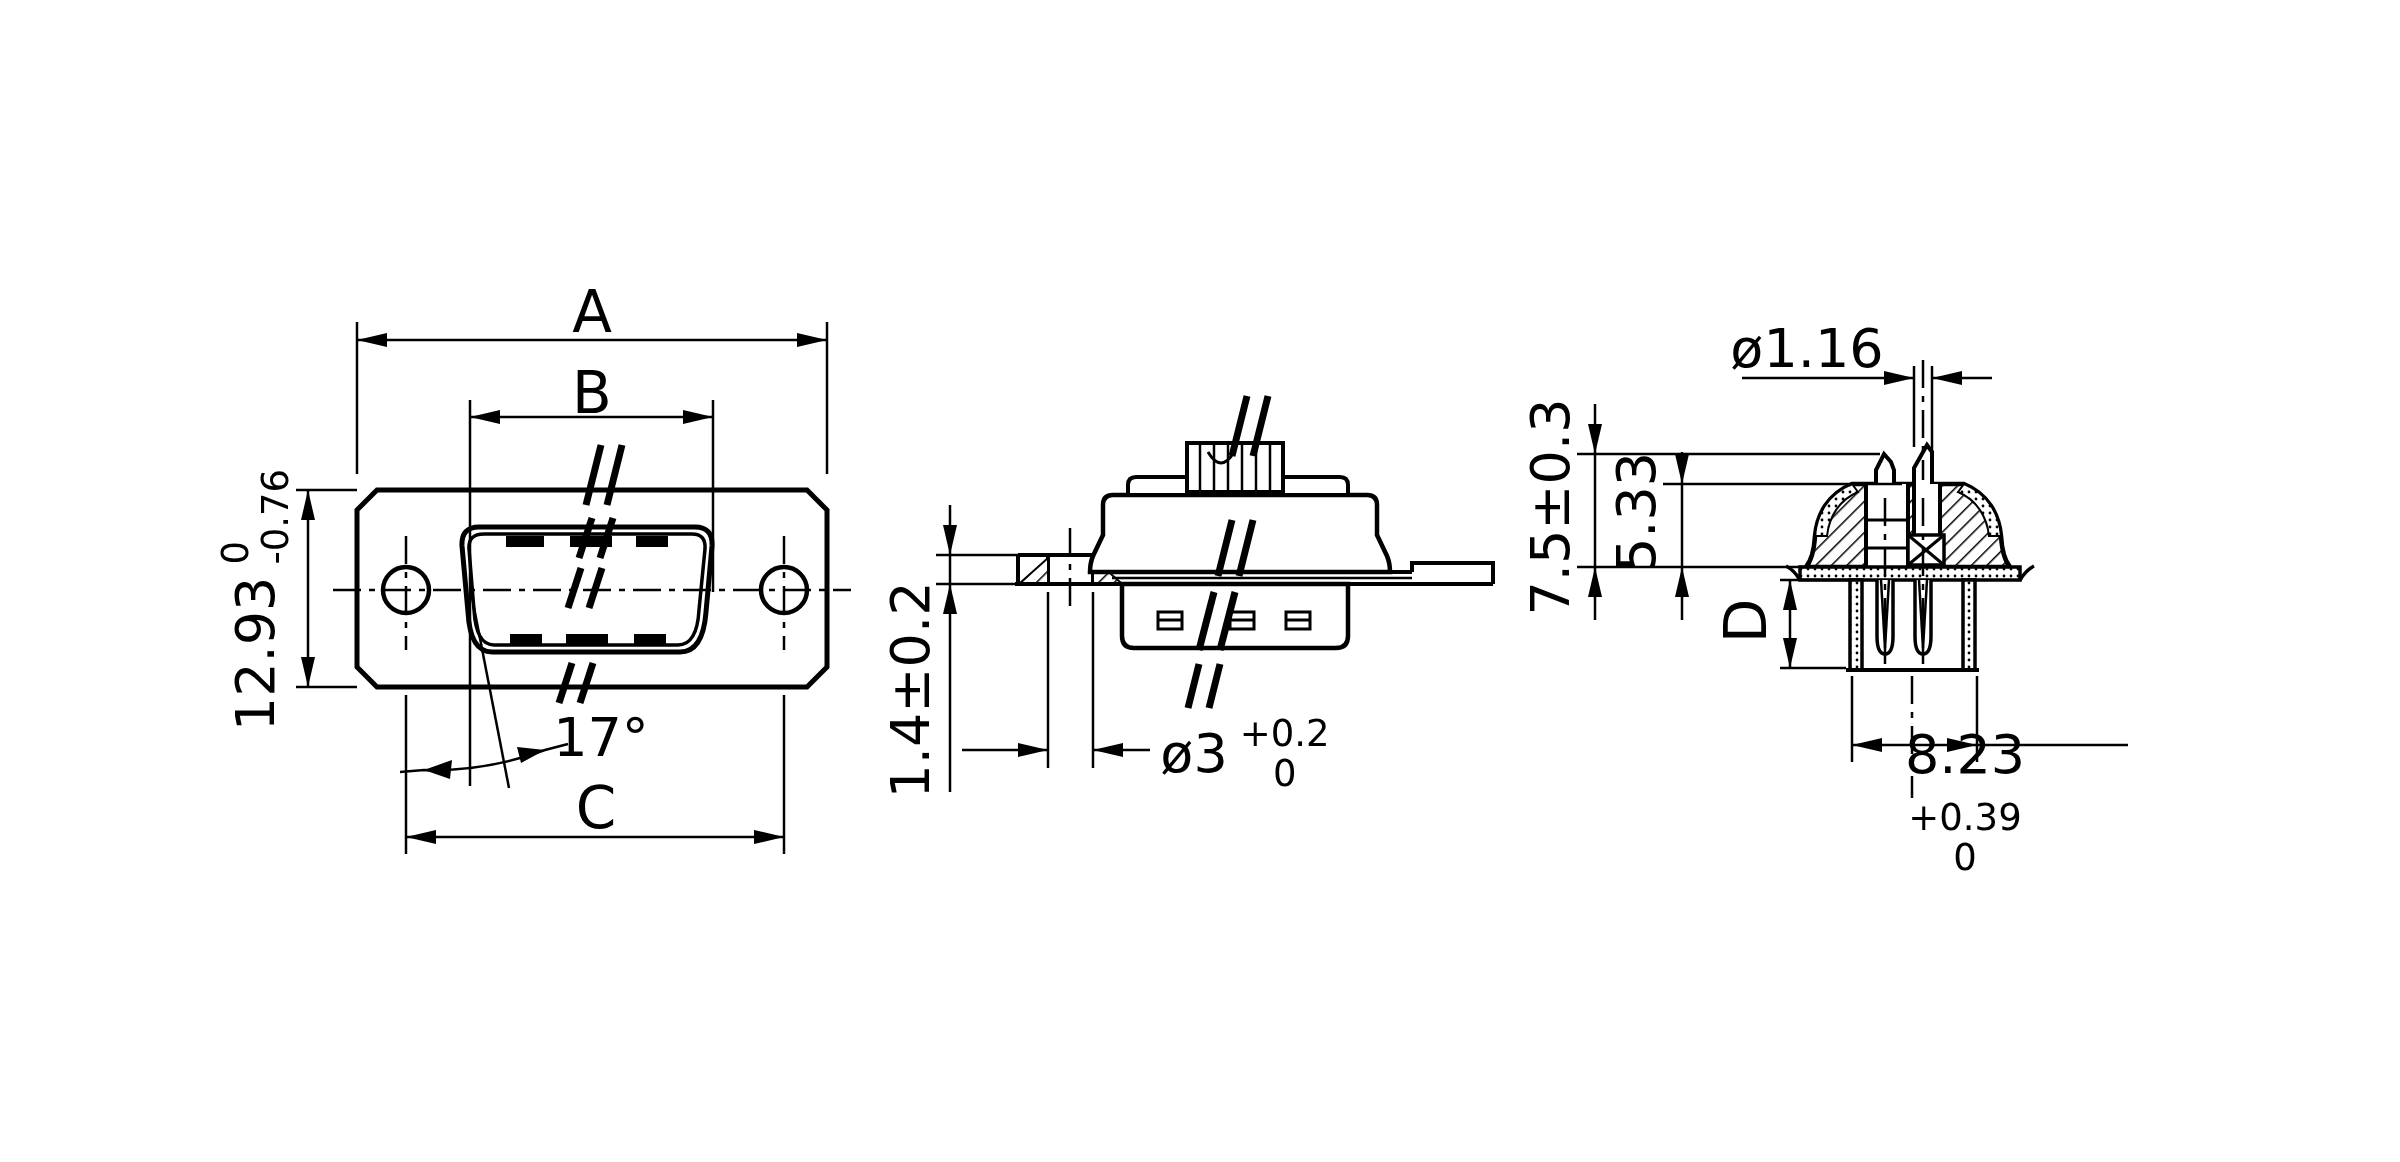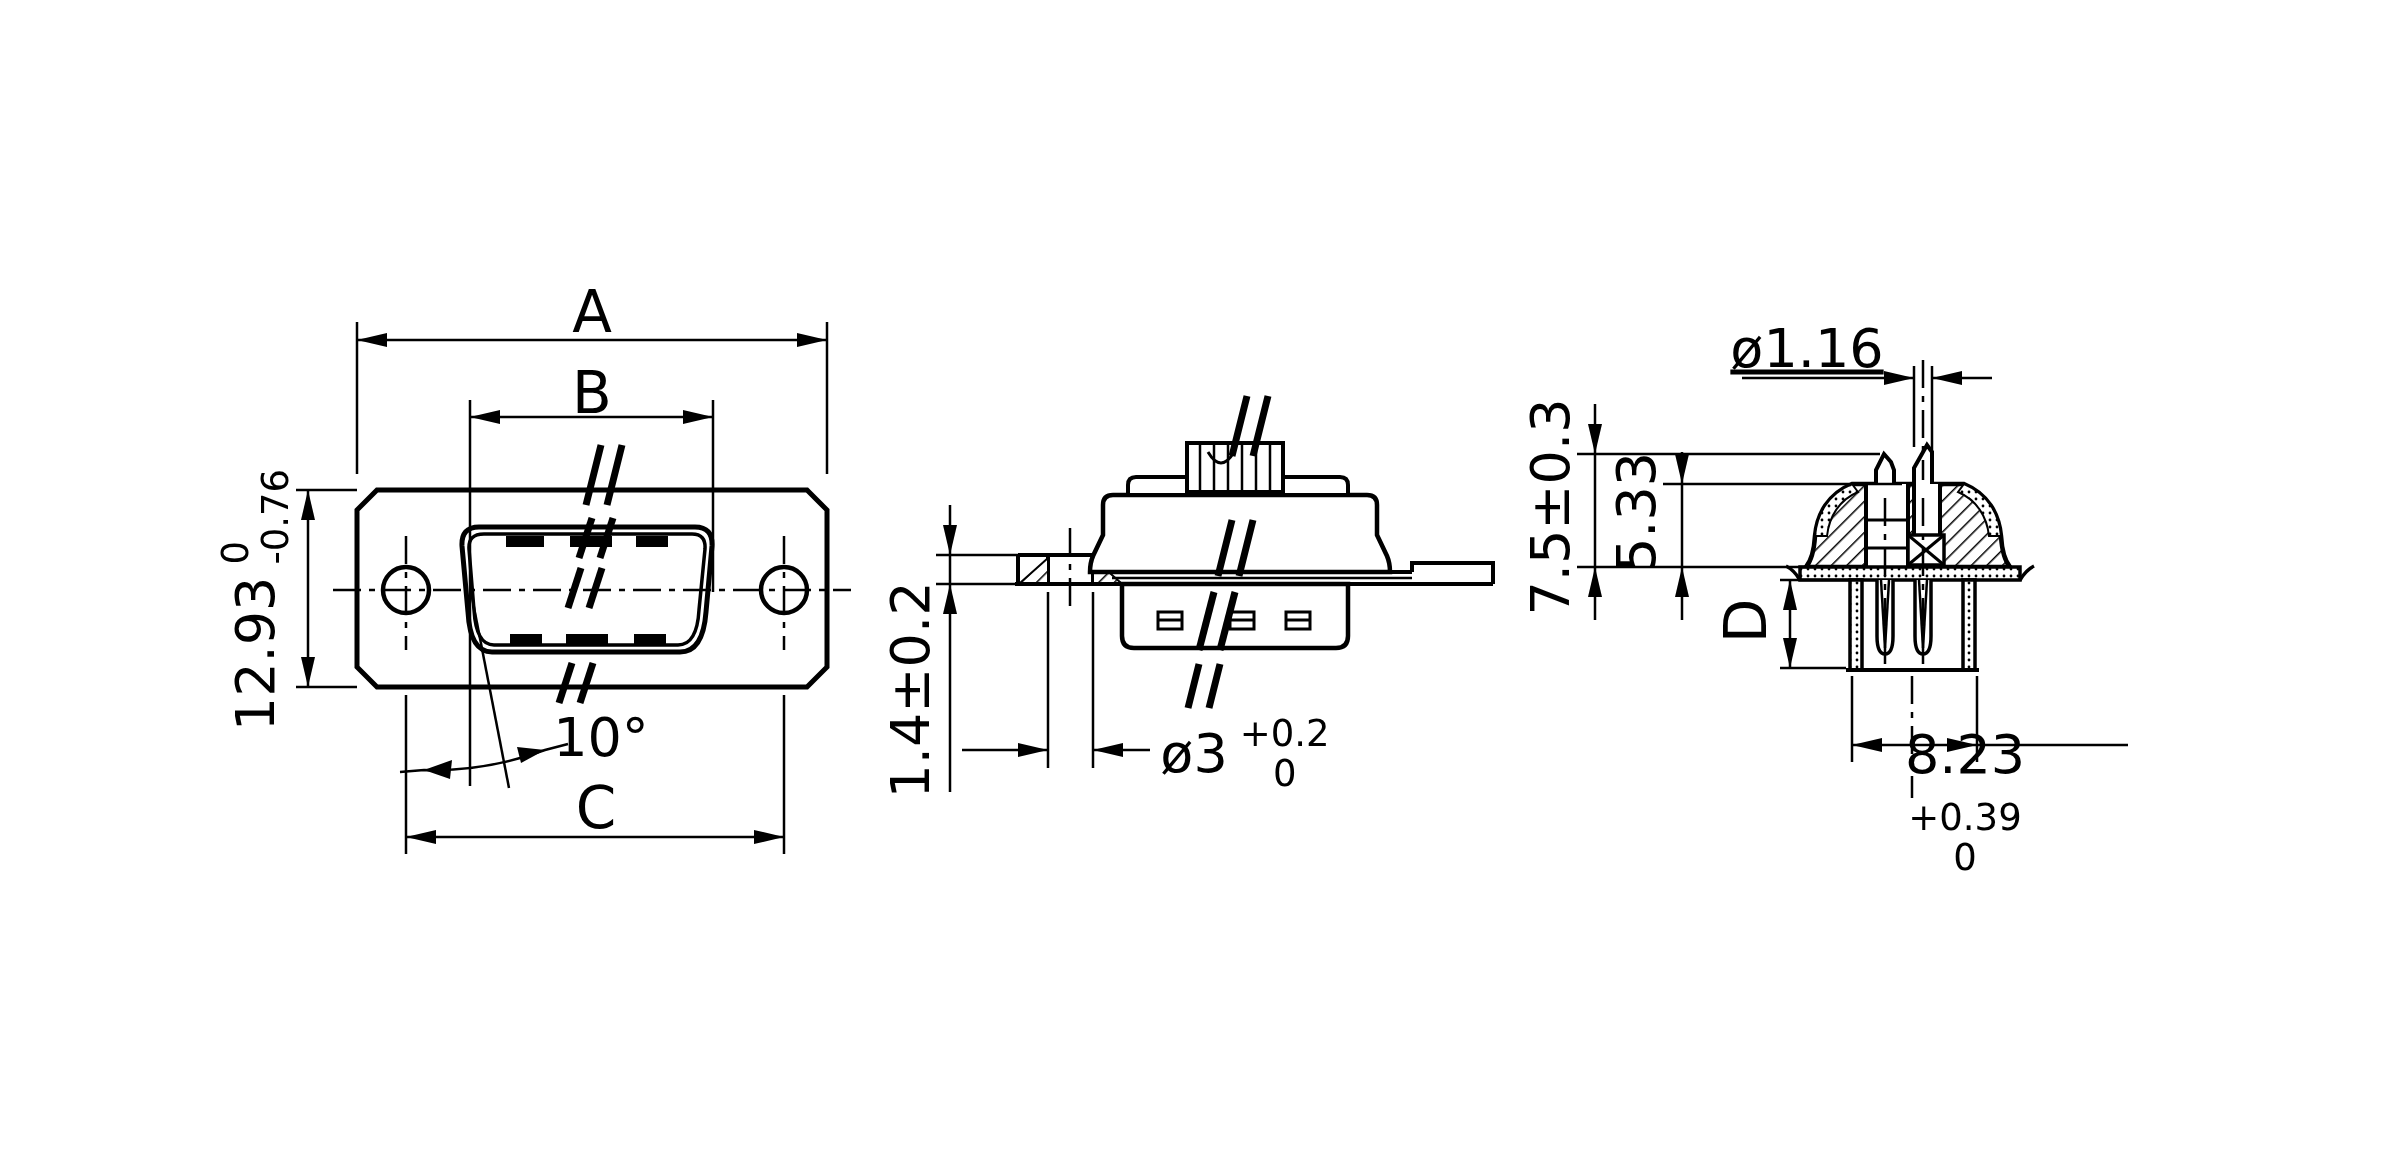--- a/index.html
+++ b/index.html
@@ -298,33 +298,33 @@
   <div class="dim letter" style="left:596px;top:808px;">C</div>
 
   <div class="dim rot" style="left:256px;top:600px;">
     <span>12.93</span>
     <span class="tolstack">
       <span>0</span>
       <span>-0.76</span>
     </span>
   </div>
 
-  <div class="dim" style="left:601px;top:737px;">10°</div>
+  <div class="dim" style="left:601px;top:737px;">17°</div>
 
   <div class="dim rot" style="left:910px;top:690px;">1.4±0.2</div>
 
   <div class="dim" style="left:1245px;top:722px;margin-top:32px;">
     <span>ø3</span>
     <span class="tolstack center">
       <span>+0.2</span>
       <span>0</span>
     </span>
   </div>
 
-  <div class="dim" style="left:1807px;top:348px;text-decoration:underline;">ø1.16</div>
+  <div class="dim" style="left:1807px;top:348px;">ø1.16</div>
 
   <div class="dim rot" style="left:1550px;top:507px;">7.5±0.3</div>
 
   <div class="dim rot" style="left:1636px;top:512px;">5.33</div>
 
   <div class="dim rot letter" style="left:1746px;top:621px;">D</div>
 
   <div class="dim" style="left:1965px;top:800px;flex-direction:column;">
     <span>8.23</span>
     <span class="tolstack center">

